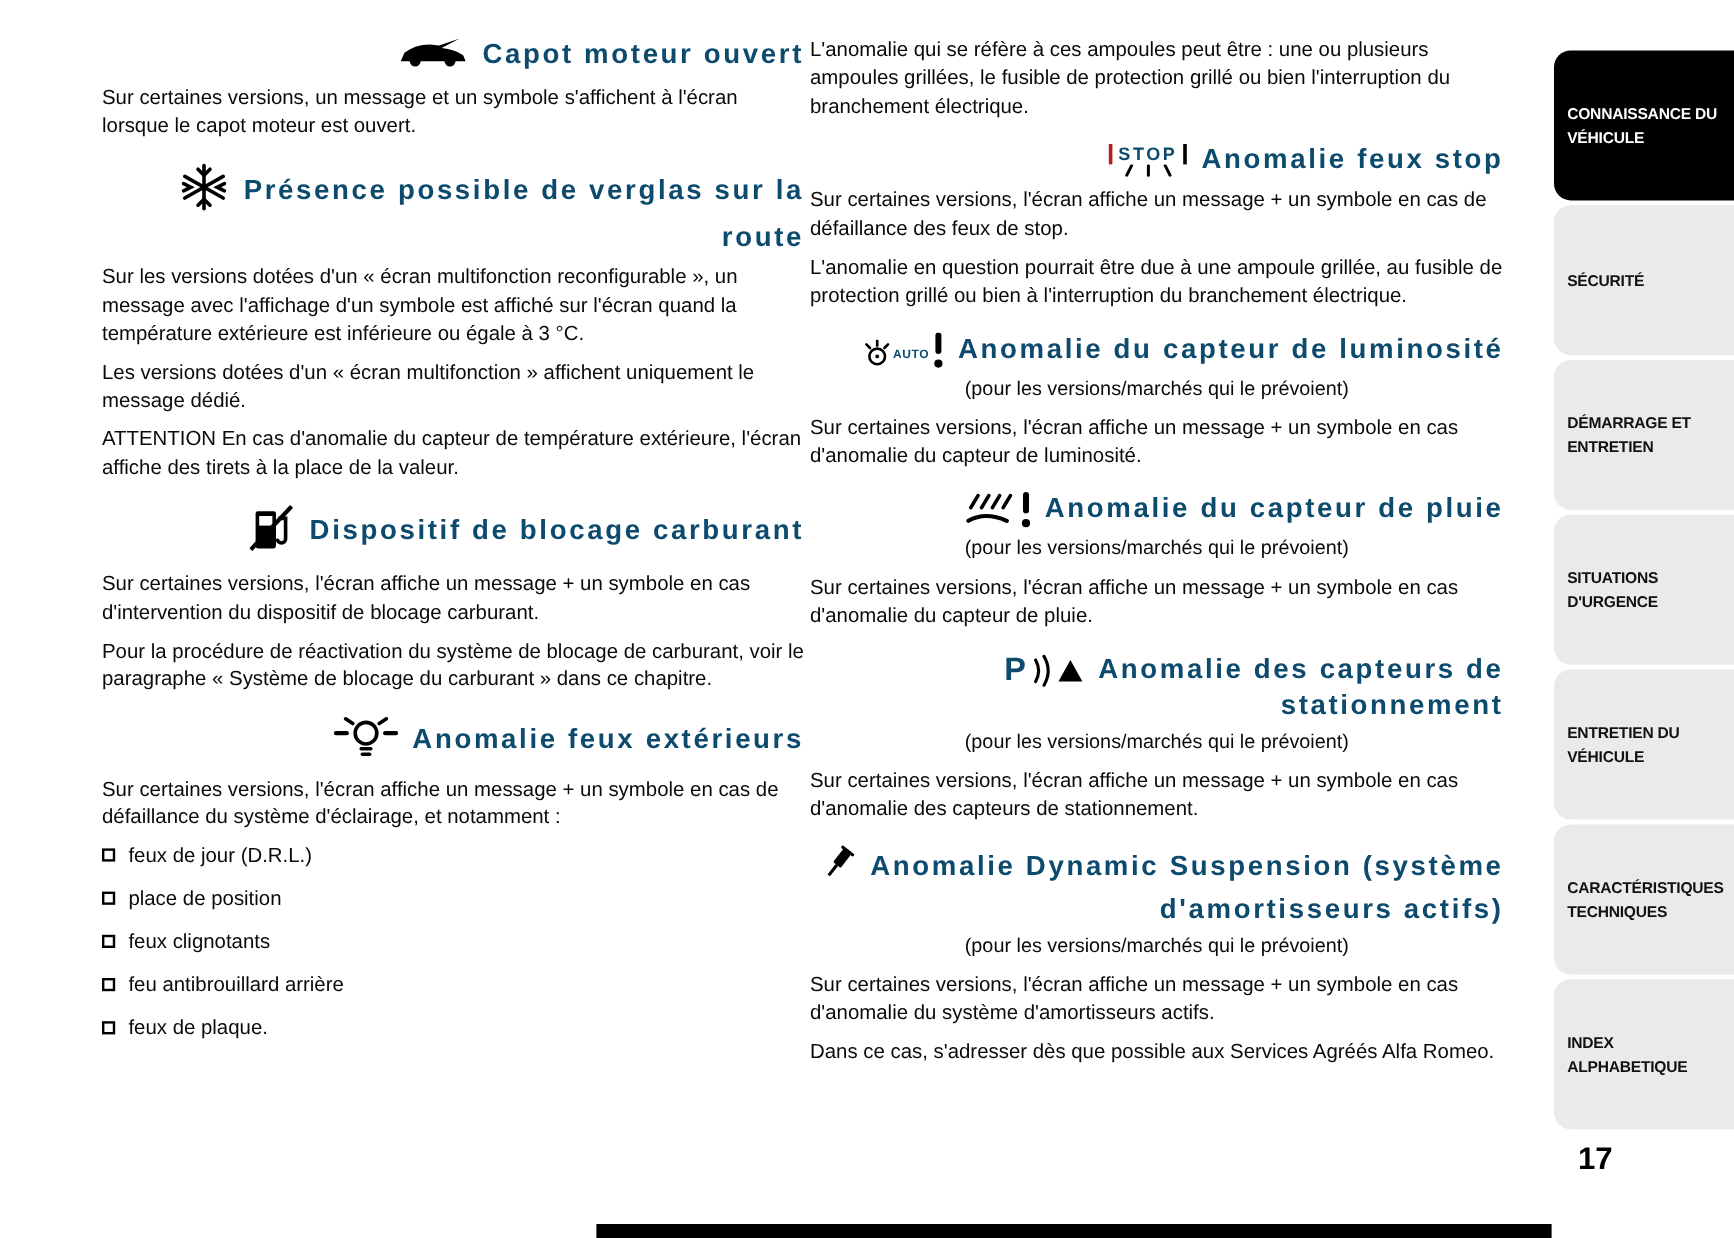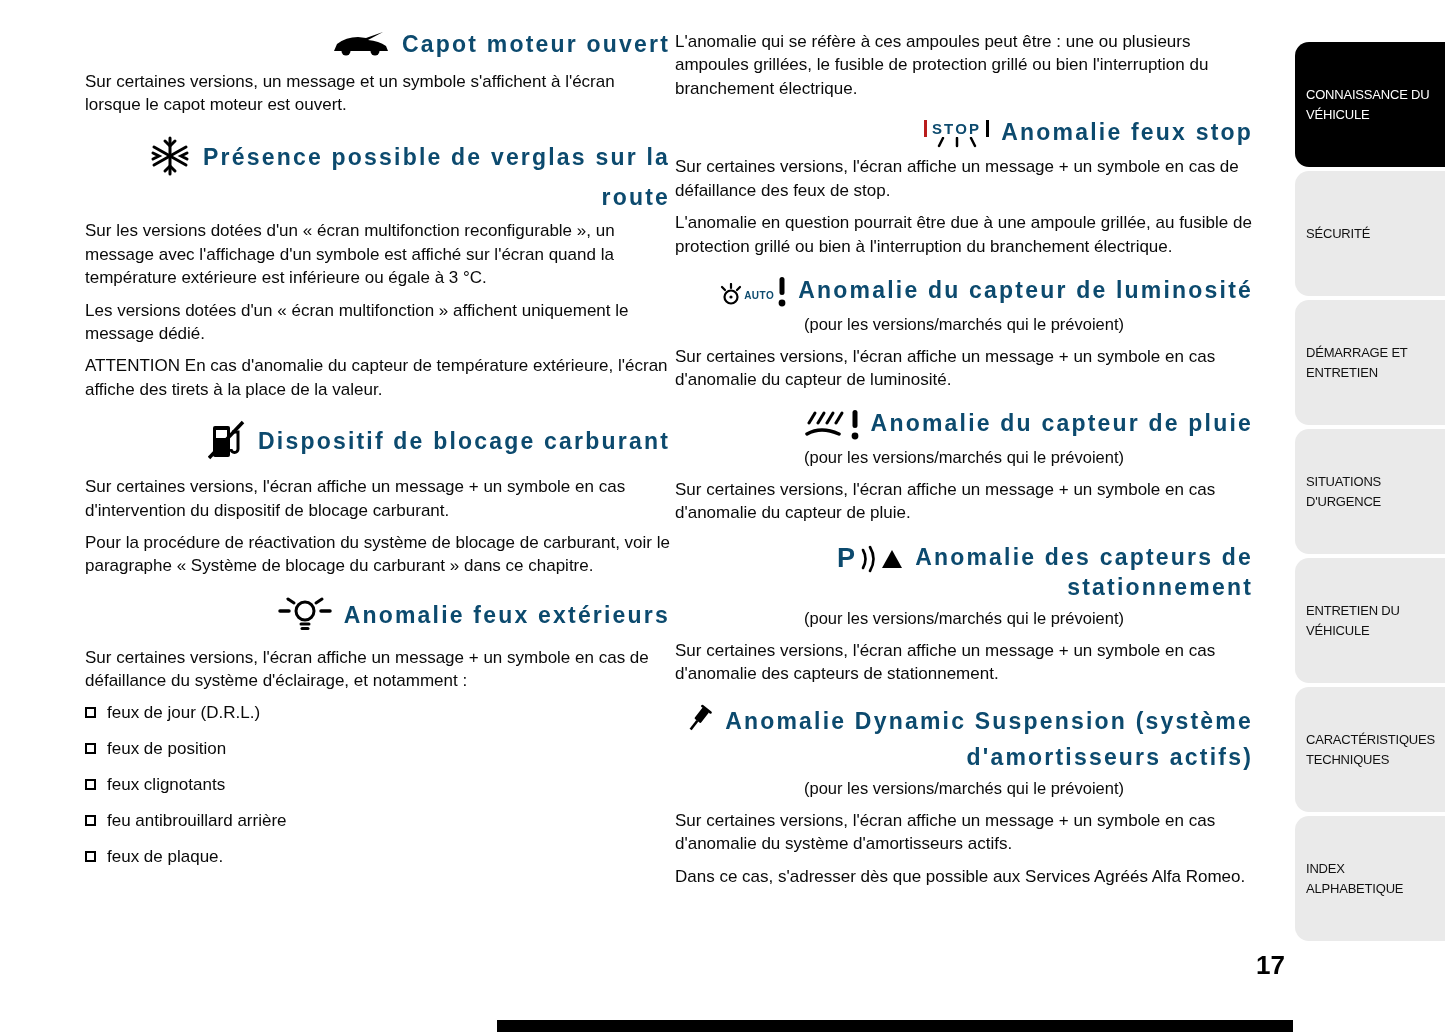--- a/index.html
+++ b/index.html
@@ -43,27 +43,27 @@
   .auto-word { font-size:10px; font-weight:bold; letter-spacing:.5px; line-height:1.1; }
   .rain-icn { display:inline-flex; align-items:flex-end; gap:6px; }
   .park-icn { display:inline-flex; align-items:center; gap:3px; }
   .park-p { font-size:27px; font-weight:bold; line-height:1; }
 
   
   .sidebar { position:absolute; top:42px; right:0; width:150px; display:flex; flex-direction:column; gap:4px; }
   .tab {
     height:125px; background:#eaeaea; border-radius:14px 0 0 14px;
     display:flex; align-items:center; padding:8px 12px 8px 11px;
-    font-size:13px; font-weight:normal; line-height:1.5; letter-spacing:-0.2px;
+    font-size:13px; font-weight:bold; line-height:1.5; letter-spacing:-0.2px;
     color:#111; cursor:pointer;
   }
   .tab.active { background:#000; color:#fff; }
 
   .footer-bar { position:absolute; bottom:0; left:497px; width:796px; height:12px; background:#000; }
-  .page-num { position:absolute; left:1256px; top:950px; font-size:26px; font-weight:bold; color:#000; }
+  .page-num { position:absolute; left:1315px; top:950px; font-size:26px; font-weight:bold; color:#000; }
 </style>
 </head>
 <body>
 
 <div class="col col-left">
 
   <section class="sec first">
     <h2 class="sec-h"><span class="icn"><svg width="58" height="26" viewBox="0 0 58 26">
             <path d="M2 21 L5 14 Q14 7 26 7 L34 8 L51 2 L36 10 Q47 11 54 16 L56 21 Z" fill="#000"></path>
             <circle cx="14" cy="21" r="4.5" fill="#000"></circle>
@@ -109,21 +109,21 @@
             <path d="M24 32.5 h6" stroke-width="3"></path>
           </svg></span><span>Anomalie feux extérieurs</span></h2>
     <p class="body">Sur certaines versions, l'écran affiche un message + un symbole en cas de défaillance du système d'éclairage, et notamment :</p>
     <ul class="bullets">
       <li>
           <span class="sqr"></span>
           <span>feux de jour (D.R.L.)</span>
         </li>
       <li>
           <span class="sqr"></span>
-          <span>feux de position</span>
+          <span>place de position</span>
         </li>
       <li>
           <span class="sqr"></span>
           <span>feux clignotants</span>
         </li>
       <li>
           <span class="sqr"></span>
           <span>feu antibrouillard arrière</span>
         </li>
       <li>

